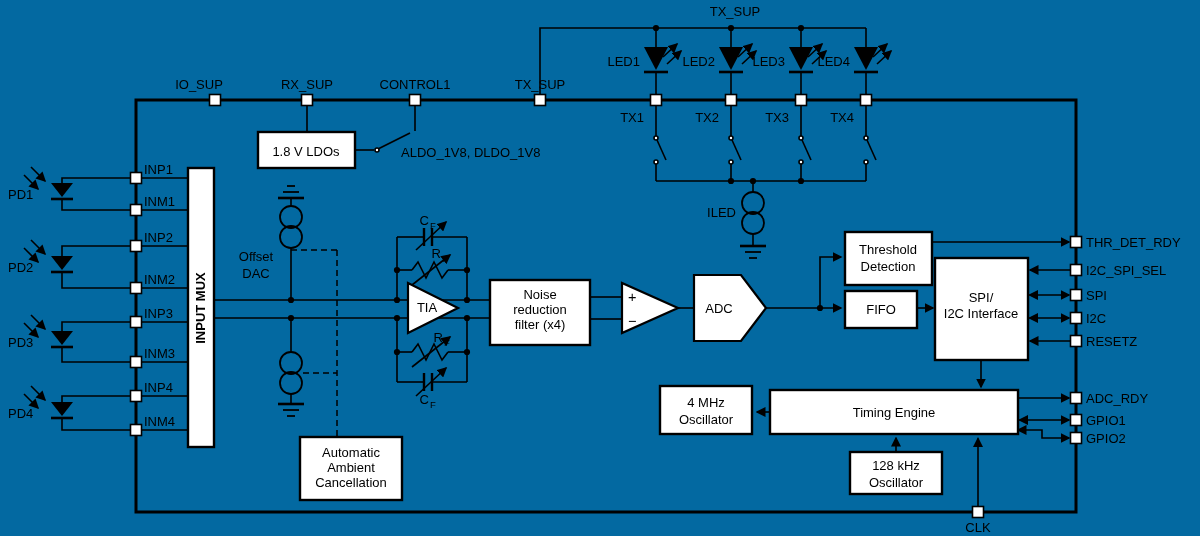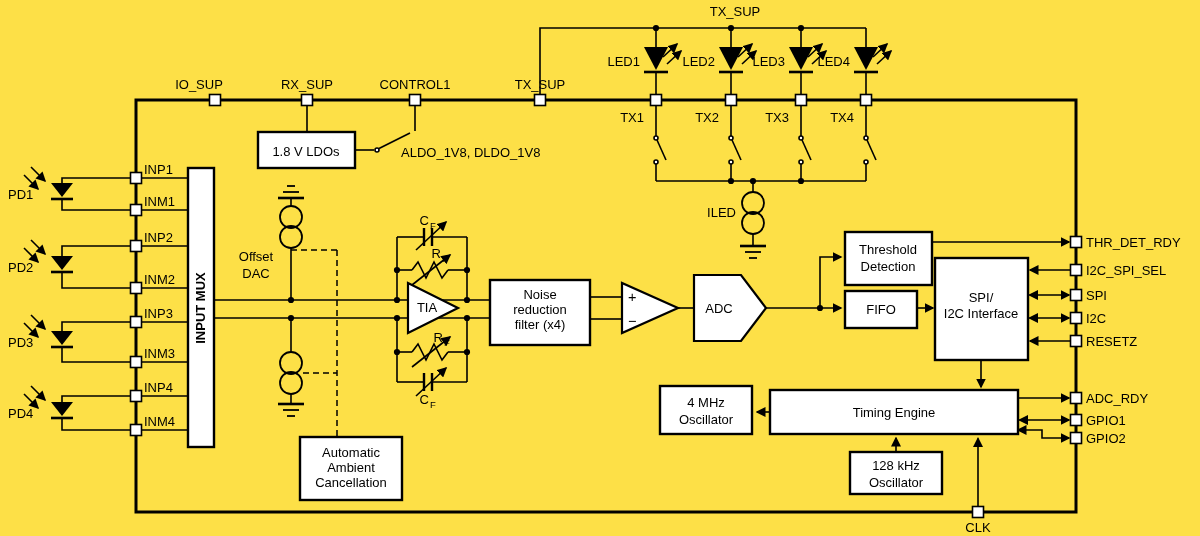--- a/index.html
+++ b/index.html
@@ -1,16 +1,16 @@
 <!DOCTYPE html>
 <html><head>
 <meta charset="utf-8">
 <style>
   html,body{margin:0;padding:0;background:#fff;}
-  #fig{width:1200px;height:536px;position:relative;background:#fde047;}
+  #fig{width:1200px;height:536px;position:relative;background:#0369a1;}
   svg{display:block;}
   svg text{font-family:"Liberation Sans",sans-serif;font-size:13px;fill:#000;}
   .tc{text-anchor:middle;}
   .te{text-anchor:end;}
   .sub{font-size:9.5px;}
   .b{font-weight:bold;}
   .pm{font-size:14.5px;}
   .wire{stroke:#000;stroke-width:1.6;fill:none;}
   .dash{stroke:#000;stroke-width:1.5;fill:none;stroke-dasharray:6 4;}
   .box{fill:#fff;stroke:#000;stroke-width:2.4;}

